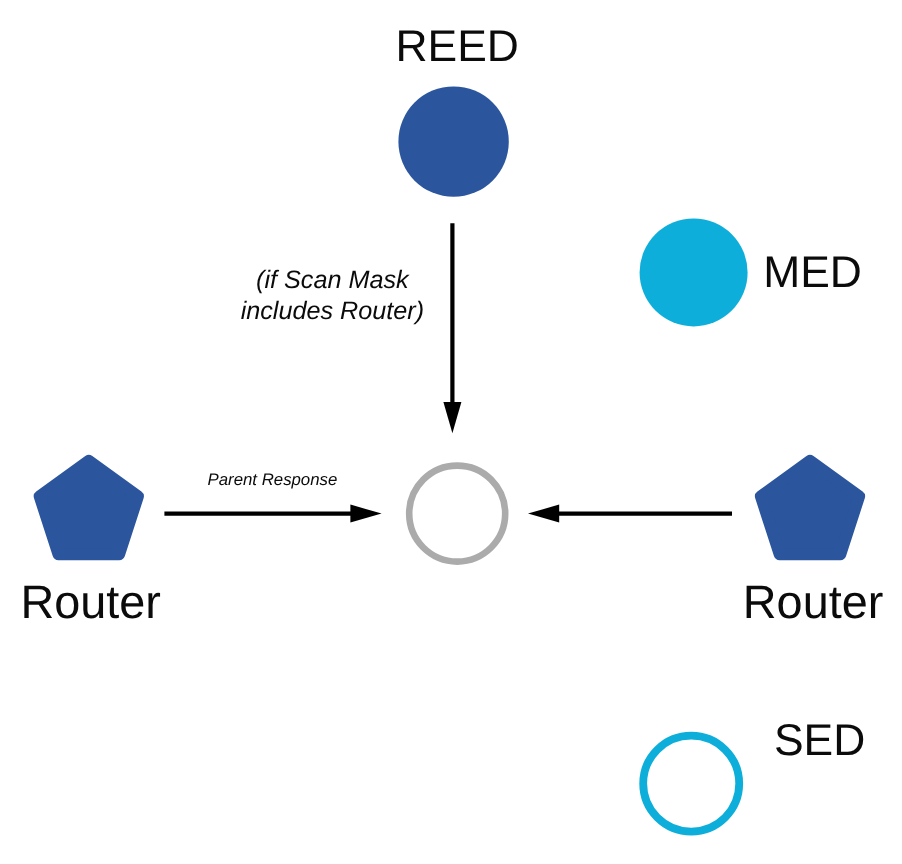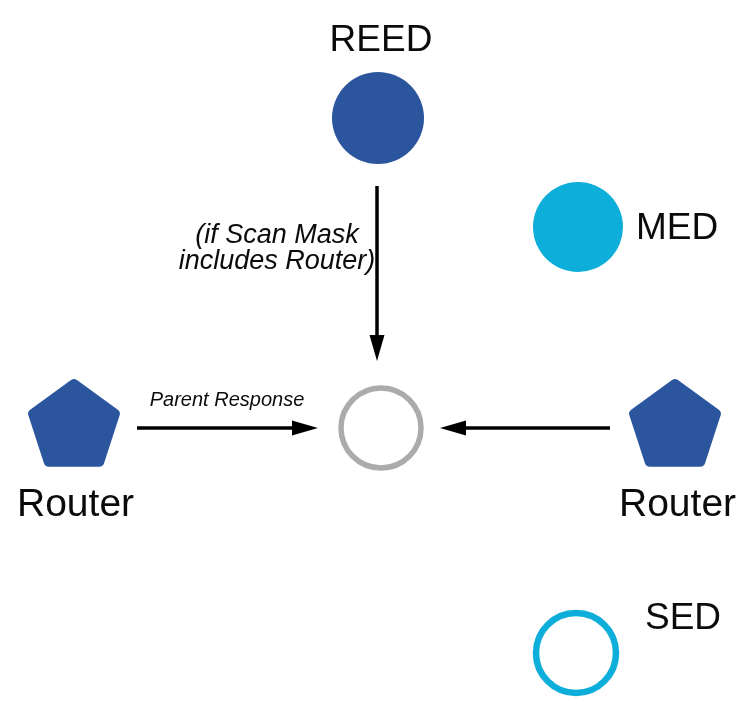--- a/index.html
+++ b/index.html
@@ -30,21 +30,21 @@
   .node-label {
     font-size: 37px;
     font-weight: 400;
   }
   .centered {
     transform: translateX(-50%);
     text-align: center;
   }
   .annot {
     font-style: italic;
-    font-size: 27px;
+    font-size: 21px;
     line-height: 26px;
   }
 </style>
 </head>
 <body>
 
 <div class="canvas">
 
   <svg class="shapes" width="752" height="720" viewBox="0 0 752 720">
 
@@ -78,15 +78,15 @@
 
   <div class="label node-label" style="left:619px; top:481px; font-size:39px;">Router</div>
 
   <div class="label node-label" style="left:645px; top:596px;">SED</div>
 
   <div class="label annot centered" style="left:277px; top:221px;">
     <div>(if Scan Mask</div>
     <div>includes Router)</div>
   </div>
 
-  <div class="label annot centered" style="left:227px; top:386px; font-size:20px;">Parent Response</div>
+  <div class="label annot centered" style="left:227px; top:386px; font-size:14px;">Parent Response</div>
 
 </div>
 
 </body></html>

